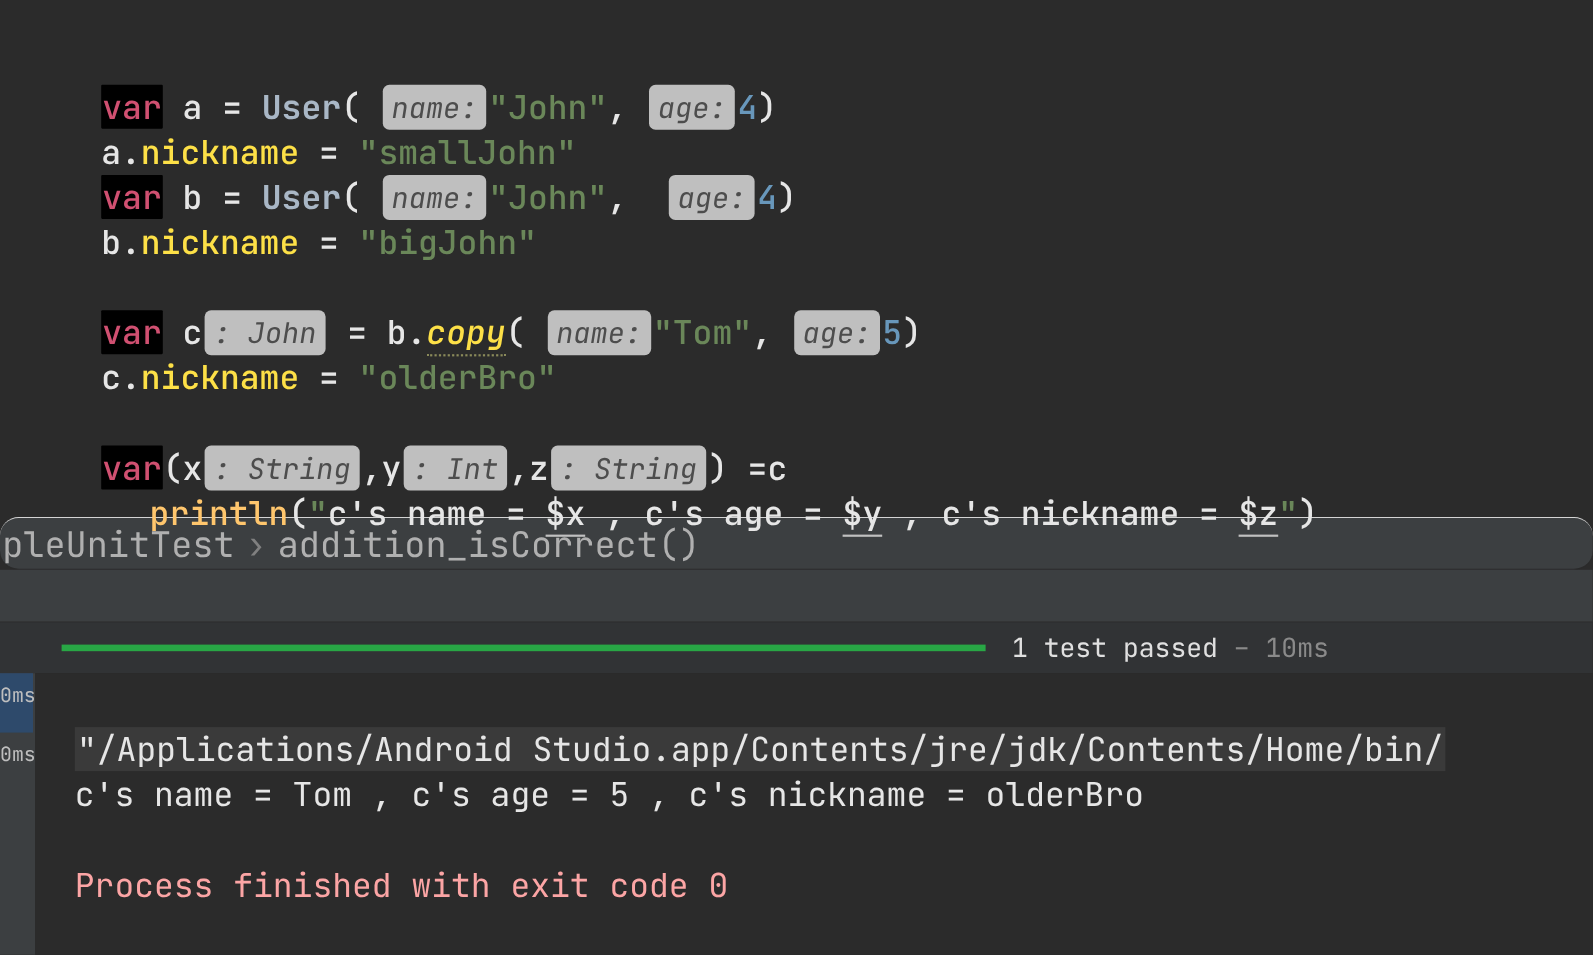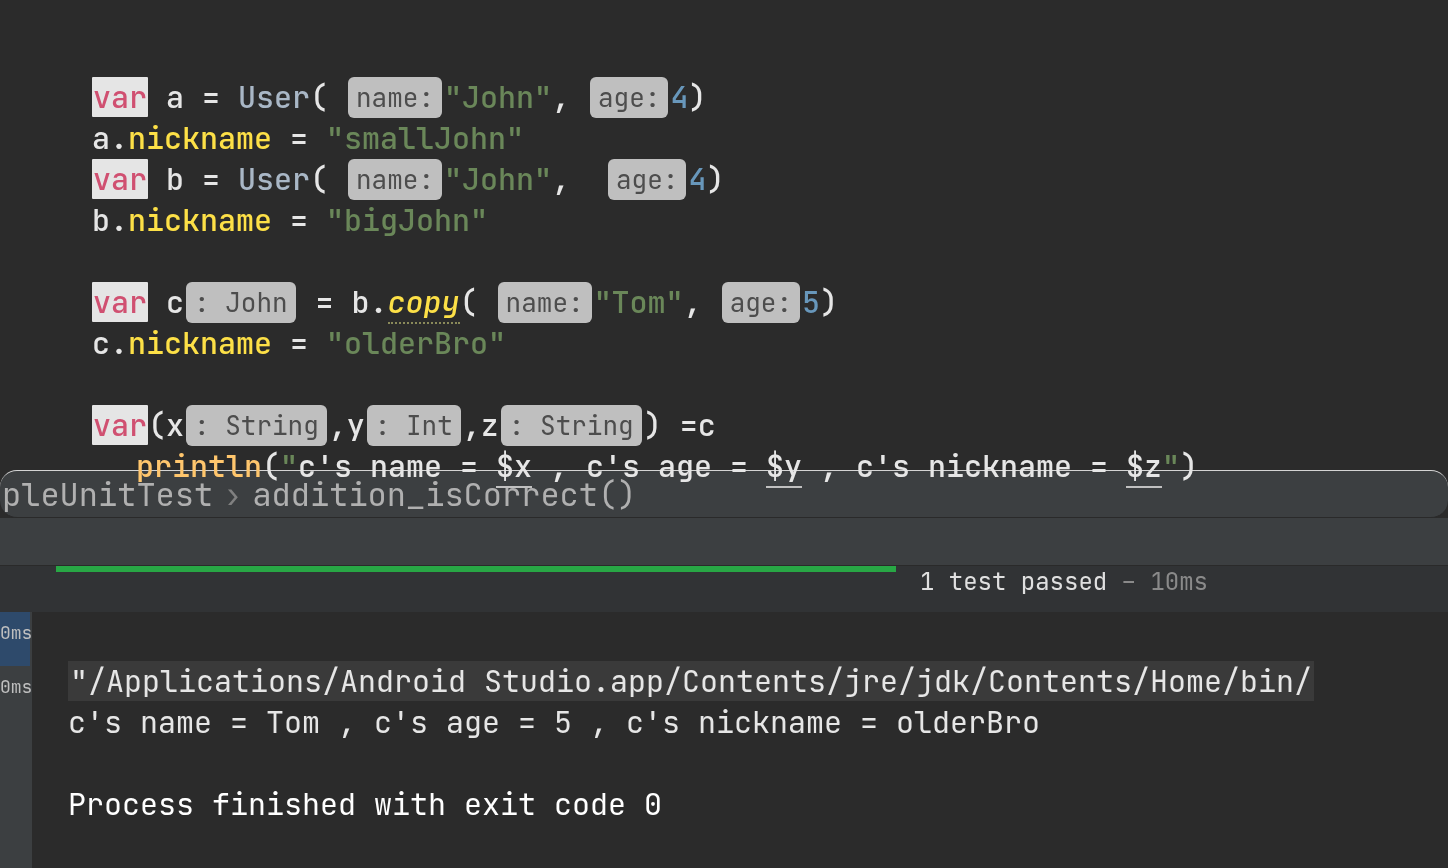--- a/index.html
+++ b/index.html
@@ -16,36 +16,37 @@
       width: 100%;
       height: 470px;
       background: #2b2b2b;
       padding: 36px 0 24px 92px;
       white-space: pre;
       font-size: 30px;
       line-height: 41px;
       font-weight: 500;
     }
 
-    .kw-hl { color: #d05071; background: #e5e5e5; padding: 0 1px; border-radius: 1px; text-align: center; }
+    .kw-hl { color: #d05071; background: #000000; padding: 0 1px; border-radius: 1px; text-align: center; }
     .nm  { color: #e6e6e6; }                 
     .fn  { color: #ffc66d; margin-left: 44px; }                 
-    .ty  { color: #a9b7c6; }                 
+    .ty  { color: #a9b7c6; font-weight: bold; }                 
     .mbr { color: #fde047; }                 
     .num { color: #6897bb; }                 
     .pu  { color: #e6e6e6; }                 
     .call { color: #fde047; font-style: italic; border-bottom: 2px dotted #8a8a5a; }
     .tmpl { color: #e6e6e6; }
     .tmpl-var { color: #e6e6e6; border-bottom: 2px solid #c0c0c0; }
     .q   { color: #6a8759; }
 
     .hint {
       display: inline-block;
       background: #bfbfbf;
       color: #4d4d4d;
+      font-style: italic;
       font-weight: 400;
       border-radius: 6px;
       padding: 0 8px;
       margin: 0 2px;
       font-size: 26px;
       vertical-align: 1px;
     }
 
     
     #breadcrumb {
@@ -67,21 +68,21 @@
       height: 48px;
       background: #3c3f41;
       border-bottom: 1px solid #2a2a2a;
     }
 
     
     #results-header {
       height: 46px;
       background: #313335;
       display: flex;
-      align-items: flex-start;
+      align-items: center;
       padding: 0 26px 0 56px;
     }
     #progress {
       flex: 0 0 840px;
       height: 6px;
       background: #28a745;
     }
     #pass-text {
       margin-left: 24px;
       font-size: 24px;
@@ -110,21 +111,21 @@
       background: #2b2b2b;
       white-space: pre;
       font-size: 30px;
       line-height: 41px;
       padding: 8px 0 0 36px;
       font-weight: 400;
       overflow: hidden;
     }
     #console .sel-bg { background: #3a3a3a; padding: 0 2px; }
     #console .out   { color: #e6e6e6; }
-    #console .exit  { color: #ffffff; }
+    #console .exit  { color: #fca5a5; }
   </style>
 </head>
 <body>
 
 <div id="editor">
 <span class="kw-hl">var</span> <span class="nm">a</span><span class="pu"> = </span><span class="ty">User</span><span class="pu">( </span><span class="hint">name:</span><span class="q">"John"</span><span class="pu">,</span> <span class="hint">age:</span><span class="num">4</span><span class="pu">)</span>
 <span class="nm">a</span><span class="pu">.</span><span class="mbr">nickname</span><span class="pu"> = </span><span class="q">"smallJohn"</span>
 <span class="kw-hl">var</span> <span class="nm">b</span><span class="pu"> = </span><span class="ty">User</span><span class="pu">( </span><span class="hint">name:</span><span class="q">"John"</span><span class="pu">,</span>  <span class="hint">age:</span><span class="num">4</span><span class="pu">)</span>
 <span class="nm">b</span><span class="pu">.</span><span class="mbr">nickname</span><span class="pu"> = </span><span class="q">"bigJohn"</span>
 

